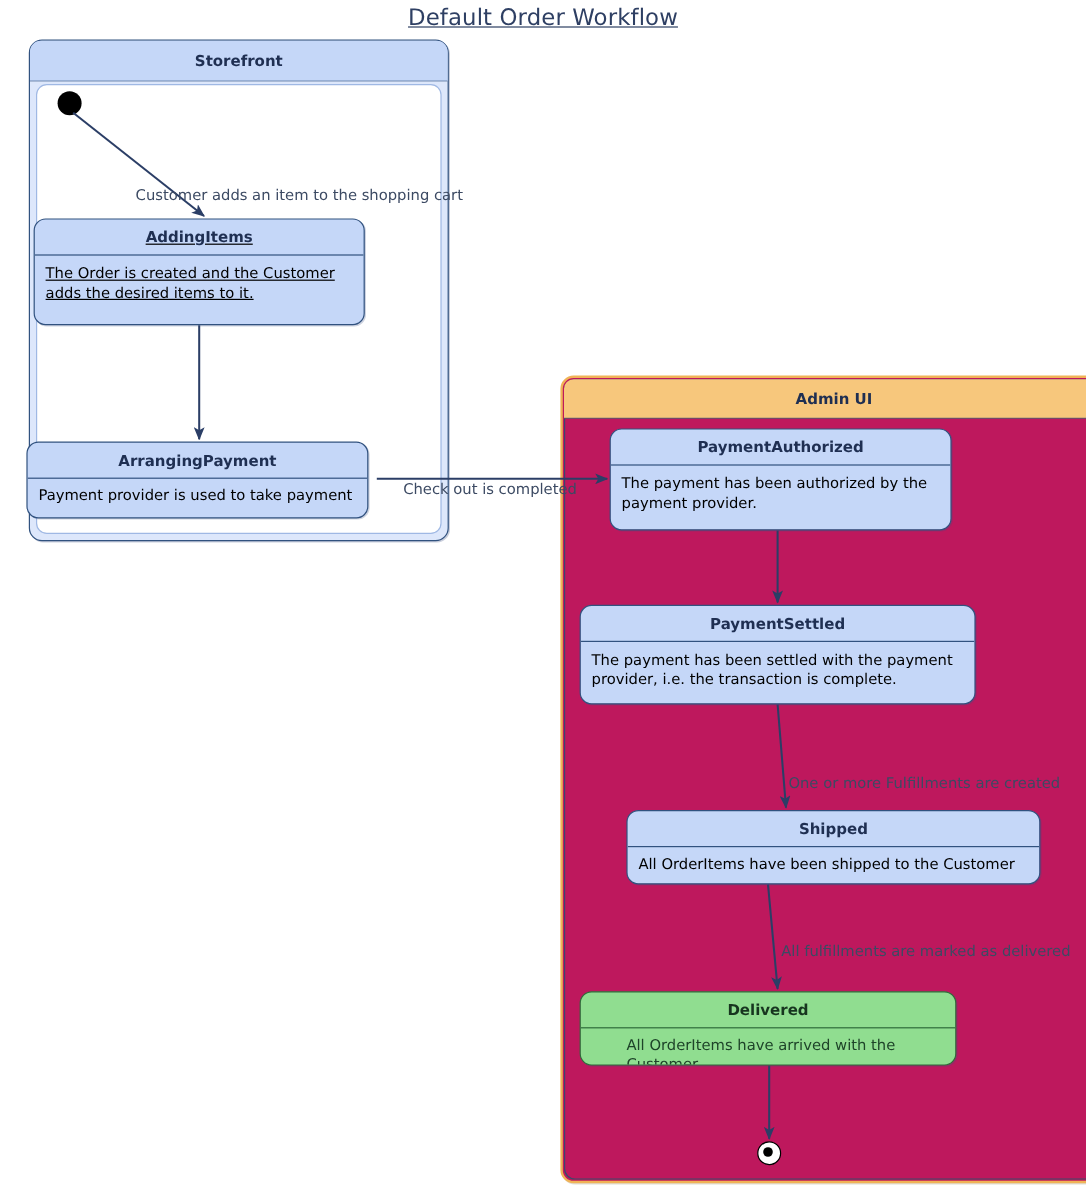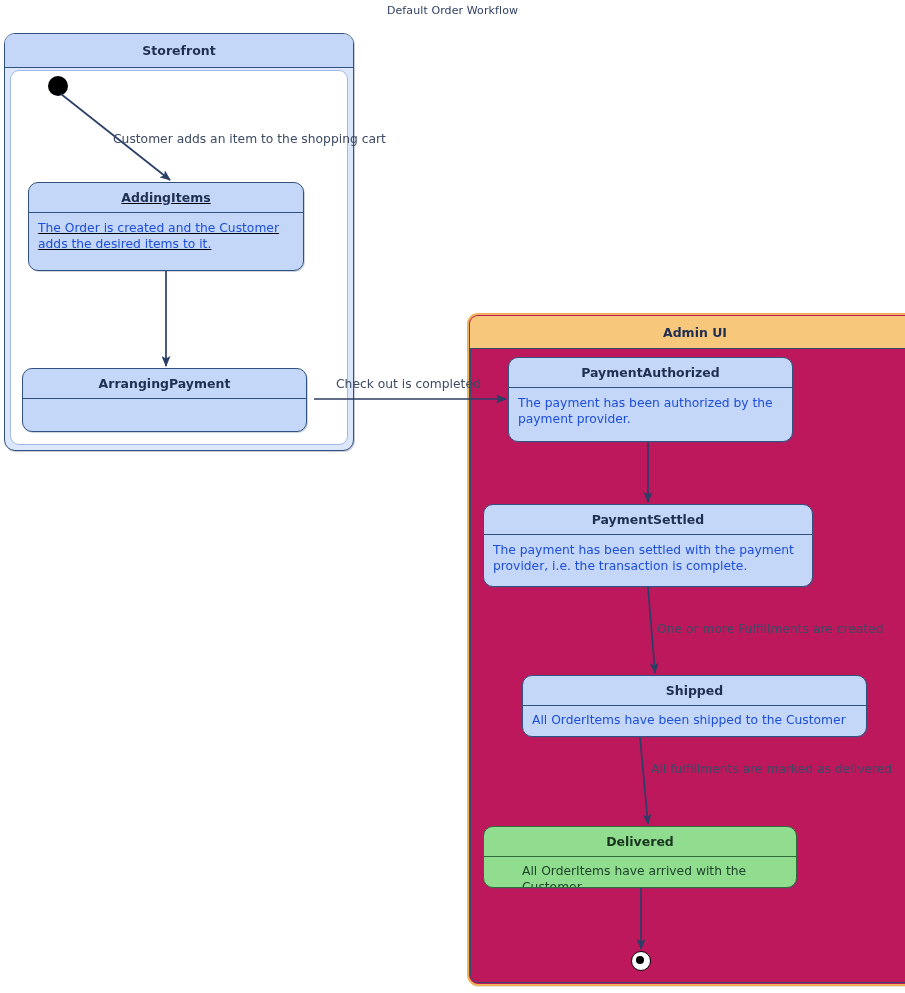--- a/index.html
+++ b/index.html
@@ -19,23 +19,24 @@
     background: #ffffff;
   }
 
   
   .diagram-title {
     position: absolute;
     left: 0;
     top: 4px;
     width: 905px;
     text-align: center;
-    font-size: 11px;
+    font-size: 19px;
     color: #2e3f63;
     letter-spacing: 0.1px;
+    text-decoration: underline;
   }
 
   
   .composite {
     position: absolute;
     box-sizing: border-box;
     border-radius: 11px;
   }
   .composite-inner {
     position: absolute;
@@ -49,21 +50,21 @@
     width: 100%;
     box-sizing: border-box;
     text-align: center;
     font-size: 12.5px;
     font-weight: bold;
     color: #1f2f52;
   }
 
   
   #storefront-frame {
-    left: 4px;
+    left: 24px;
     top: 33px;
     width: 350px;
     height: 418px;
     border: 1.6px solid #31527f;
     background: #dde7fb;
     box-shadow: 1px 1px 0 rgba(60,80,130,0.28);
   }
   #storefront-header {
     position: absolute;
     left: 0; top: 0;
@@ -138,21 +139,21 @@
     font-weight: bold;
     color: #1f2f52;
     padding: 8px 4px 7px 4px;
     border-bottom: 1.2px solid #31527f;
     line-height: 1.1;
   }
   .state .state-desc {
     box-sizing: border-box;
     width: 100%;
     font-size: 12.3px;
-    color: #1d4ed8;
+    color: #000000;
     padding: 7px 9px 7px 9px;
     line-height: 1.32;
   }
   .state.green {
     background: #90dd90;
     border-color: #2f6b3a;
   }
   .state.green .state-name {
     color: #17351f;
     border-bottom-color: #2f6b3a;
@@ -214,20 +215,21 @@
     pointer-events: none;
   }
 
   
   .edge-label {
     position: absolute;
     font-size: 12.3px;
     color: #3c4a63;
     white-space: nowrap;
     line-height: 1;
+    margin-top: 24px;
   }
   #label-add-item      { left: 113px; top: 133px; }
   #label-checkout      { left: 336px; top: 378px; }
   #label-fulfillments  { left: 657px; top: 623px; }
   #label-delivered     { left: 651px; top: 763px; }
 </style>
 </head>
 <body>
 
 <div id="canvas">
@@ -274,20 +276,21 @@
     <path d="M 641 888 L 641 949" fill="none" stroke="#2b3e66" stroke-width="1.7" marker-end="url(#arrowhead)"></path>
   </svg>
 
   <div class="state" id="state-addingitems">
     <div class="state-name">AddingItems</div>
     <div class="state-desc">The Order is created and the Customer adds the desired items to it.</div>
   </div>
 
   <div class="state" id="state-arrangingpay">
     <div class="state-name">ArrangingPayment</div>
+    <div class="state-desc">Payment provider is used to take payment</div>
   </div>
 
   <div class="state" id="state-paymentauth">
     <div class="state-name">PaymentAuthorized</div>
     <div class="state-desc">The payment has been authorized by the payment provider.</div>
   </div>
 
   <div class="state" id="state-paymentsettled">
     <div class="state-name">PaymentSettled</div>
     <div class="state-desc">The payment has been settled with the payment provider, i.e. the transaction is complete.</div>

